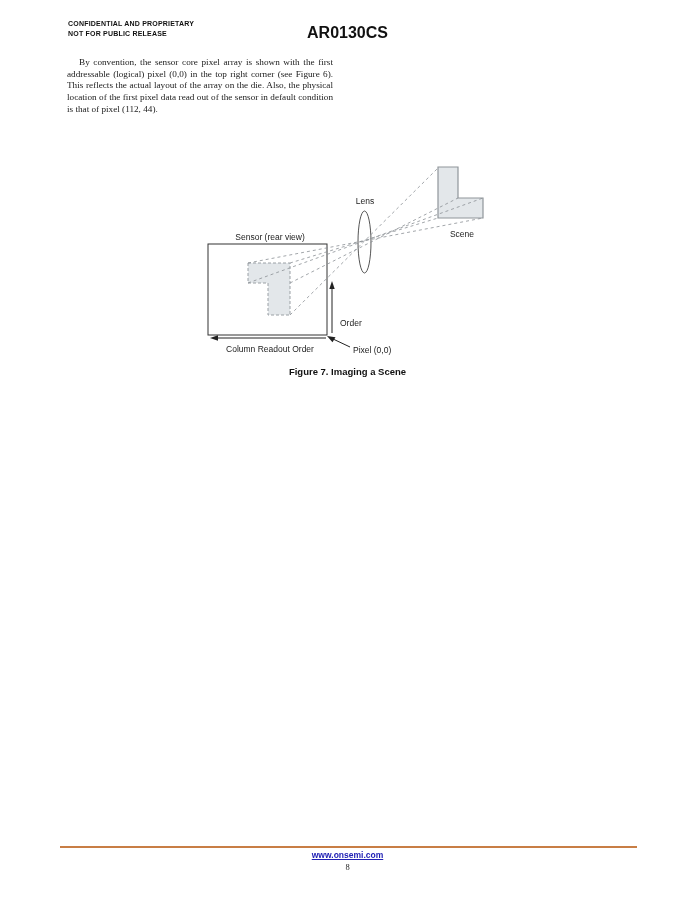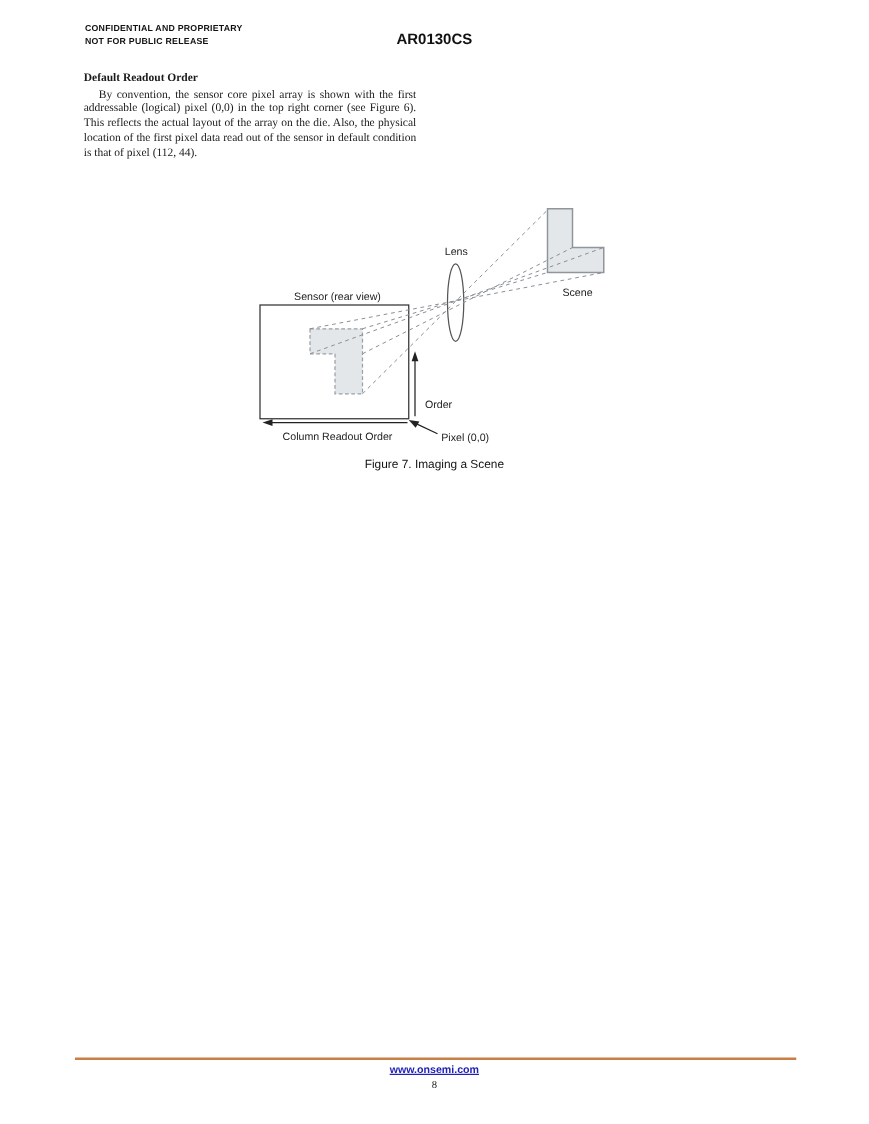--- a/index.html
+++ b/index.html
@@ -9,41 +9,41 @@
   
   .conf-block {
     position: absolute; left: 68px; top: 19px;
     font-family: "Liberation Sans", sans-serif;
     font-weight: bold; font-size: 7px; line-height: 9.5px;
     letter-spacing: 0.2px; color: #111;
   }
   .part-number {
     position: absolute; left: 0; top: 24px; width: 695px;
     text-align: center; font-family: "Liberation Sans", sans-serif;
-    font-weight: bold; font-size: 12px; color: #111;
+    font-weight: bold; font-size: 16px; color: #111;
   }
 
   
   .columns {
     position: absolute; left: 67px; top: 57px; width: 561px;
     display: flex; gap: 29px;
   }
   .col { width: 266px; font-size: 9.2px; line-height: 11.7px; text-align: justify; }
   .col h3 {
     font-size: 9.2px; font-weight: bold; margin-bottom: 1px;
     text-align: left; font-family: "Liberation Serif", serif;
   }
   .col p { text-indent: 12px; }
 
   
   .figure-svg { position: absolute; left: 200px; top: 150px; }
   .fig-caption {
     position: absolute; left: 0; top: 366px; width: 695px;
     text-align: center; font-family: "Liberation Sans", sans-serif;
-    font-weight: normal; font-size: 9.5px; color: #111;
+    font-weight: bold; font-size: 9.5px; color: #111;
   }
   .svg-label {
     font-family: "Liberation Sans", sans-serif;
     font-size: 8.5px; fill: #222;
   }
 
   
   .footer-rule { position: absolute; left: 60px; top: 846px; width: 577px; height: 2px; }
   .footer-link {
     position: absolute; left: 0; top: 850px; width: 695px; text-align: center;
@@ -59,21 +59,20 @@
 <body>
 
 <div class="conf-block">
   <div>CONFIDENTIAL AND PROPRIETARY</div>
   <div>NOT FOR PUBLIC RELEASE</div>
 </div>
 <div class="part-number">AR0130CS</div>
 
 <div class="columns">
   <div class="col">
-    <h3>Default Readout Order</h3>
     <p>By convention, the sensor core pixel array is shown with the first addressable (logical) pixel (0,0) in the top right corner (see Figure 6). This reflects the actual layout of the array on the die. Also, the physical location of the first pixel data read out of the sensor in default condition is that of pixel (112, 44).</p>
   </div>
 </div>
 
 <svg class="figure-svg" width="300" height="215" viewBox="0 0 300 215">
 
   <rect x="8" y="94" width="119" height="91" fill="#ffffff" stroke="#333" stroke-width="1"></rect>
 
   <polygon points="48,113 90,113 90,165 68,165 68,133 48,133" fill="#e3e7ea" stroke="#9aa0a5" stroke-width="1" stroke-dasharray="3,2"></polygon>
 

